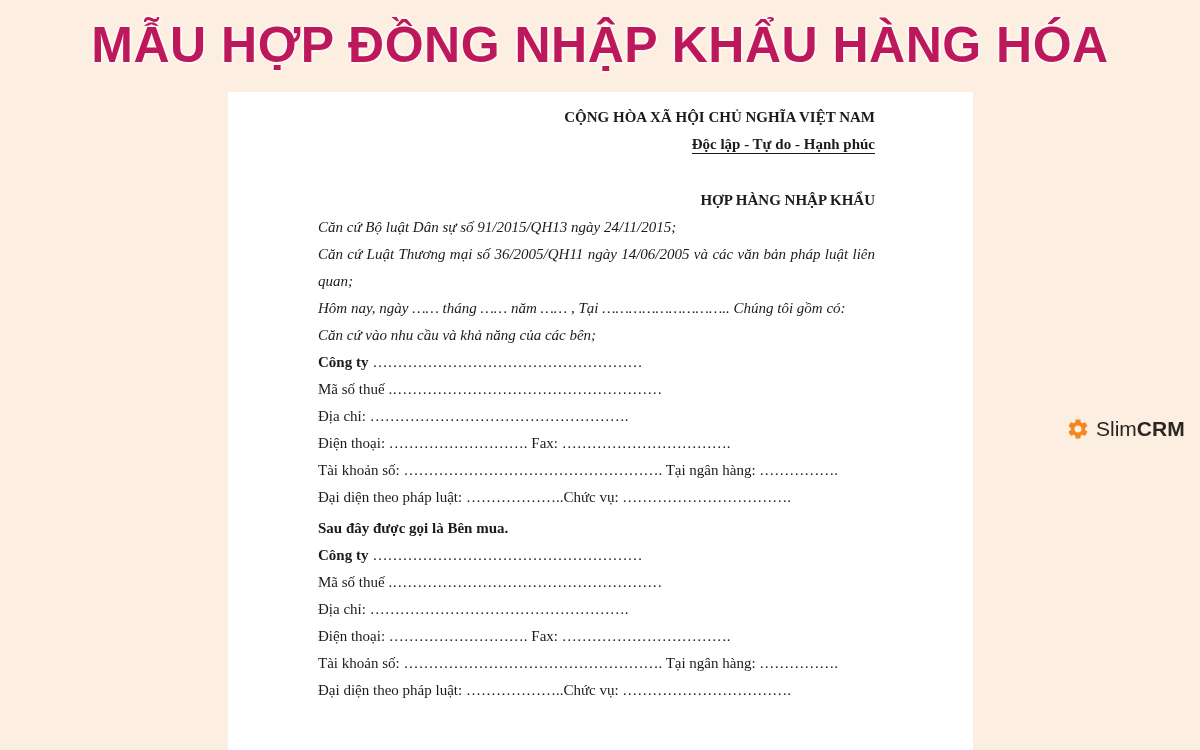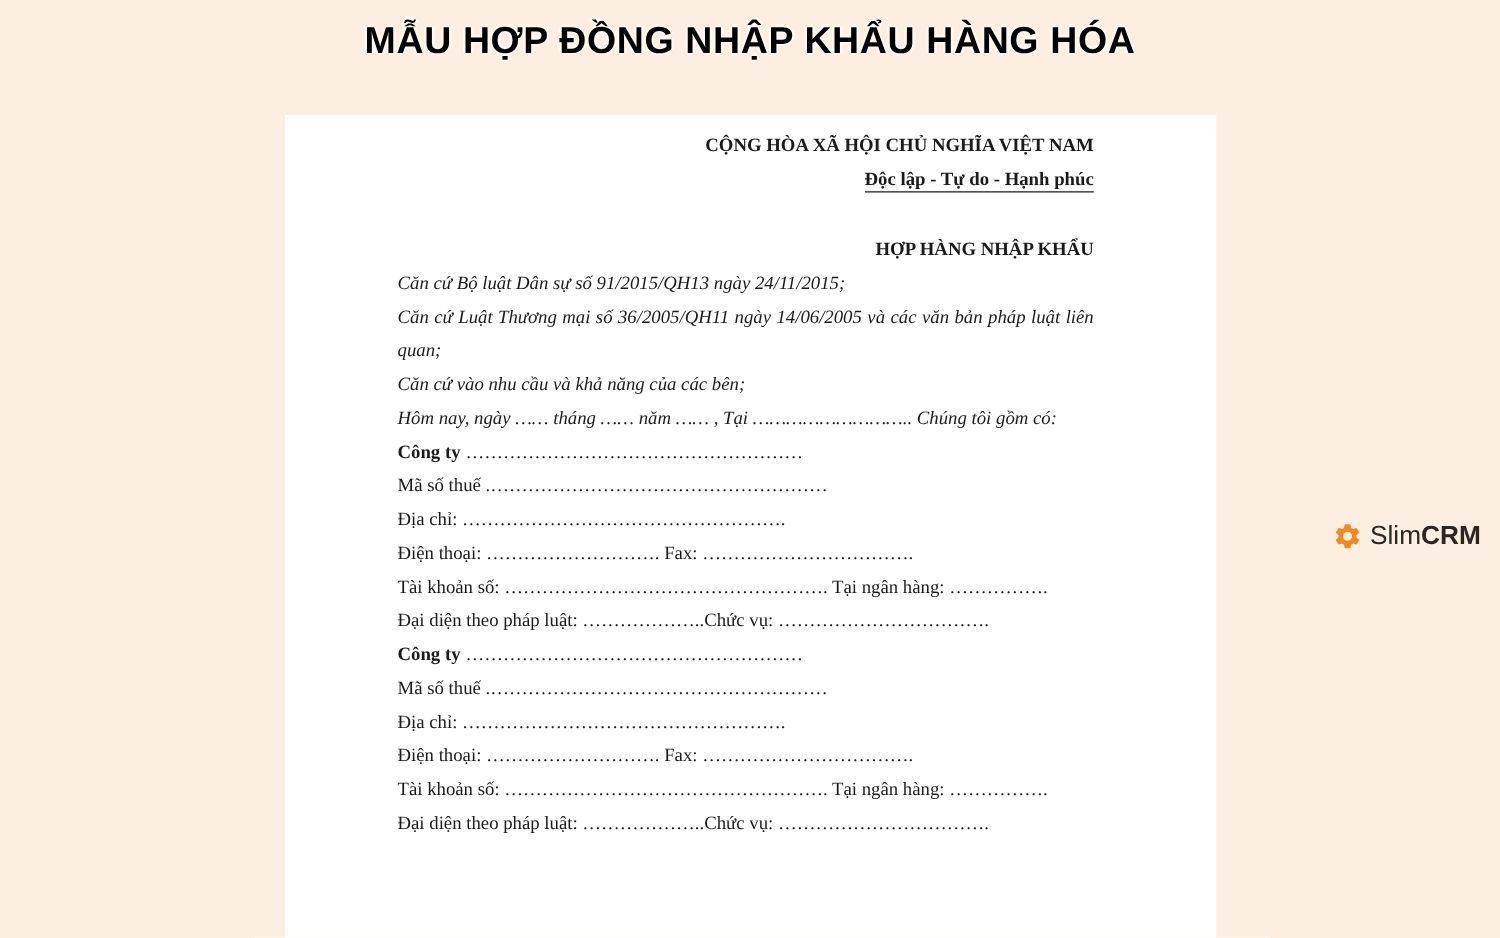--- a/index.html
+++ b/index.html
@@ -13,23 +13,23 @@
 
   
   .banner-title {
     position: absolute;
     top: 16px; left: 0;
     width: 1200px;
     margin: 0;
     text-align: center;
     font-family: "Liberation Sans", sans-serif;
     font-weight: 800;
-    font-size: 30px;
+    font-size: 50px;
     letter-spacing: 0.5px;
-    color: #000000;
+    color: #be185d;
     text-shadow: -2px 0 0 #FFF8F0, 2px 0 0 #FFF8F0, 0 -2px 0 #FFF8F0, 0 2px 0 #FFF8F0;
     white-space: nowrap;
   }
 
   
   .page {
     position: absolute;
     left: 228px; top: 92px;
     width: 745px; height: 700px;
     background: #FFFFFF;
@@ -83,36 +83,37 @@
 
     <div class="gap"></div>
 
     <p class="center bold">HỢP HÀNG NHẬP KHẨU</p>
 
 
     <p class="italic">Căn cứ Bộ luật Dân sự số 91/2015/QH13 ngày 24/11/2015;</p>
 
     <p class="italic justify">Căn cứ Luật Thương mại số 36/2005/QH11 ngày 14/06/2005 và các văn bản pháp luật liên quan;</p>
 
+    <p class="italic">Hôm nay, ngày …… tháng …… năm …… , Tại ……………………….. Chúng tôi gồm có:</p>
+
     <p class="italic">Căn cứ vào nhu cầu và khả năng của các bên;</p>
-
-    <p class="italic">Hôm nay, ngày …… tháng …… năm …… , Tại ……………………….. Chúng tôi gồm có:</p>
 
     <p><span class="label-bold">Công ty</span><span>………………………………………………</span></p>
 
     <p>Mã số thuế .………………………………………………</p>
 
     <p>Địa chỉ: …………………………………………….</p>
 
     <p>Điện thoại: ………………………. Fax: …………………………….</p>
 
     <p>Tài khoản số: ……………………………………………. Tại ngân hàng: …………….</p>
 
     <p>Đại diện theo pháp luật: ………………..Chức vụ: …………………………….</p>
 
+    <p class="bold mt4">Sau đây được gọi là Bên mua.</p>
 
 
     <p><span class="label-bold">Công ty</span><span>………………………………………………</span></p>
 
     <p>Mã số thuế .………………………………………………</p>
 
     <p>Địa chỉ: …………………………………………….</p>
 
     <p>Điện thoại: ………………………. Fax: …………………………….</p>
 

